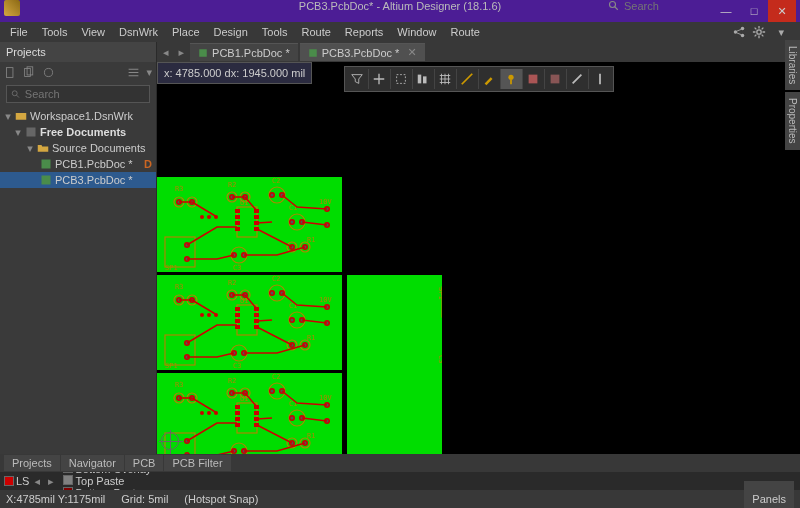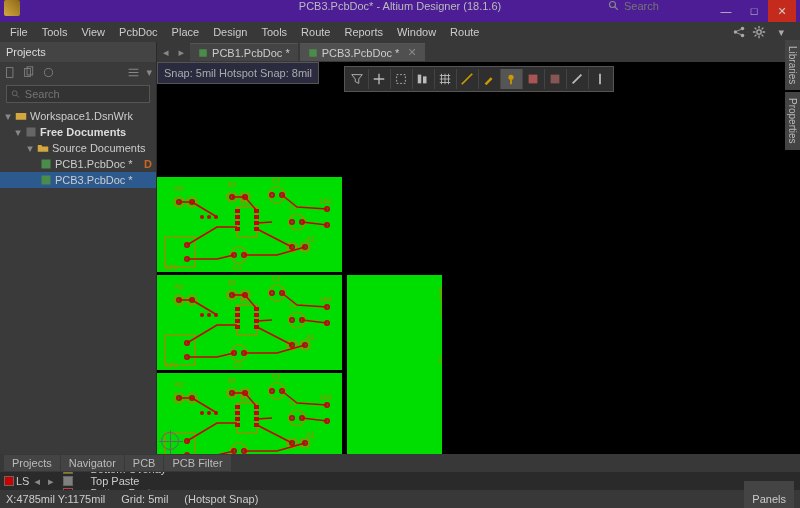--- a/index.html
+++ b/index.html
@@ -54,21 +54,21 @@
 .pcbboard svg{width:100%;height:100%}
 .rightpanels{position:absolute;right:0;top:40px;display:flex;flex-direction:column;gap:2px}
 .rightpanel{writing-mode:vertical-rl;background:#444;padding:6px 2px;color:#bbb;font-size:10px}
 .origin{position:absolute;left:4px;bottom:4px;width:18px;height:18px;border:1px solid #666;border-radius:50%}
 .origin::before,.origin::after{content:"";position:absolute;background:#666}
 .origin::before{left:-3px;top:8px;width:24px;height:1px}
 .origin::after{top:-3px;left:8px;height:24px;width:1px}
 .bottomtabs{height:18px;background:#383838;display:flex;align-items:center;padding:0 4px;gap:1px;font-size:10px}
 .bottomtabs .bt{padding:2px 8px;background:#444;color:#bbb}
 .layerbar{height:18px;background:#2a2a2a;display:flex;align-items:center;padding:0 4px;gap:2px;font-size:10px;overflow:hidden;white-space:nowrap}
-.layerbar .li{display:flex;align-items:center;gap:18px;padding:0 4px}
+.layerbar .li{display:flex;gap:3px;padding:0 4px}
 .layerbar .sw{width:10px;height:10px;border:1px solid #666}
 .layerbar .lbtn{padding:0 3px;color:#888}
 .statusbar{height:18px;background:#383838;display:flex;align-items:center;padding:0 6px;gap:16px;font-size:10px;color:#aaa}
 .statusbar .panels{margin-left:auto;background:#444;padding:12px 8px}
 .pad{fill:#c00}
 .padhole{fill:#555}
 .silk{stroke:#aa8800;fill:none;stroke-width:1.2}
 .track{stroke:#c00;fill:none;stroke-width:1.5}
 .text{fill:#aa8800;font-size:7px;font-family:monospace}
 </style>
@@ -89,21 +89,21 @@
     <div class="winbtn">—</div>
     <div class="winbtn">□</div>
     <div class="winbtn close">✕</div>
   </div>
 </div>
 
 <div class="menubar">
   <span>File</span>
   <span>Tools</span>
   <span>View</span>
-  <span>PcbDoc</span>
+  <span>DsnWrk</span>
   <span>Place</span>
   <span>Design</span>
   <span>Tools</span>
   <span>Route</span>
   <span>Reports</span>
   <span>Window</span>
   <span>Route</span>
   <div class="gear">
     <svg viewBox="0 0 16 16">
         <circle cx="4" cy="8" r="2"></circle>
@@ -201,21 +201,21 @@
       <div class="doctab active">
         <svg class="dot" viewBox="0 0 16 16">
             <rect x="2" y="2" width="12" height="12"></rect>
           </svg>
         <span>PCB3.PcbDoc *</span>
         <span class="x">✕</span>
       </div>
     </div>
 
     <div class="coordbox">
-      <div class="gray">Snap: 5mil Hotspot Snap: 8mil</div>
+      <div>x: 4785.000   dx: 1945.000 mil</div>
     </div>
 
     <div class="canvas">
       <div class="toolbar">
         <div class="tb">
             <svg viewBox="0 0 16 16">
               <path d="M2 3h12l-4 5v5l-4-2V8z" fill="none" stroke="#bbb"></path>
             </svg>
           </div>
         <div class="tb">

